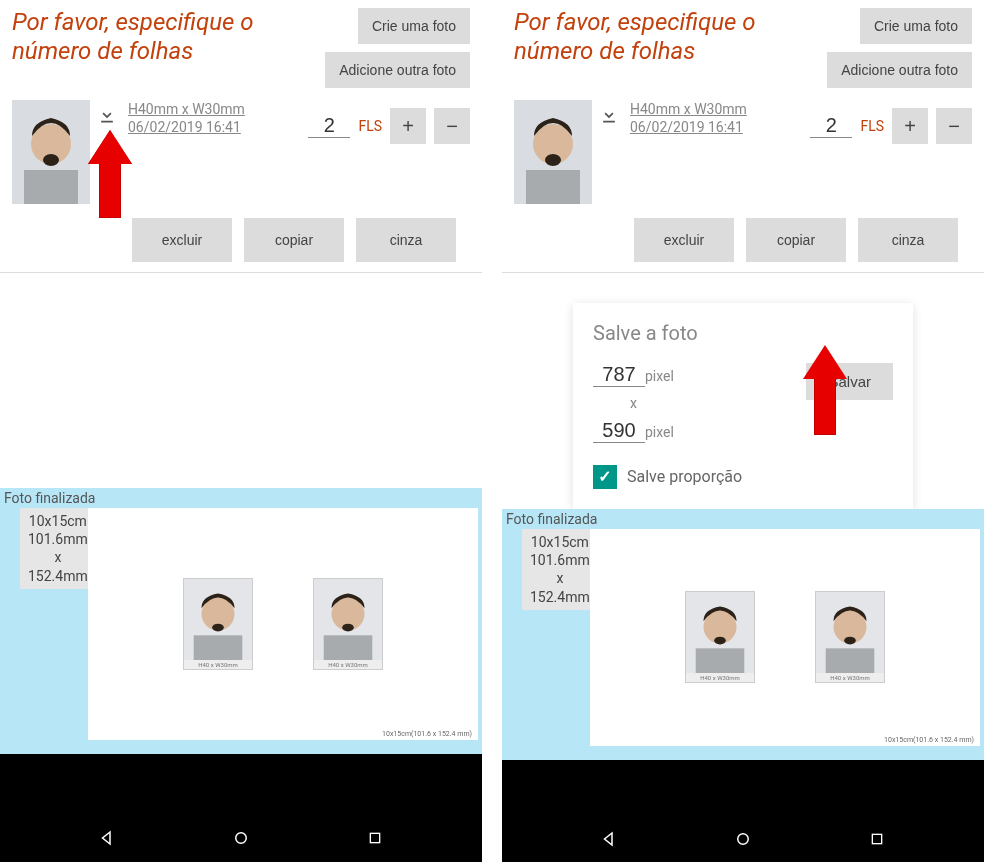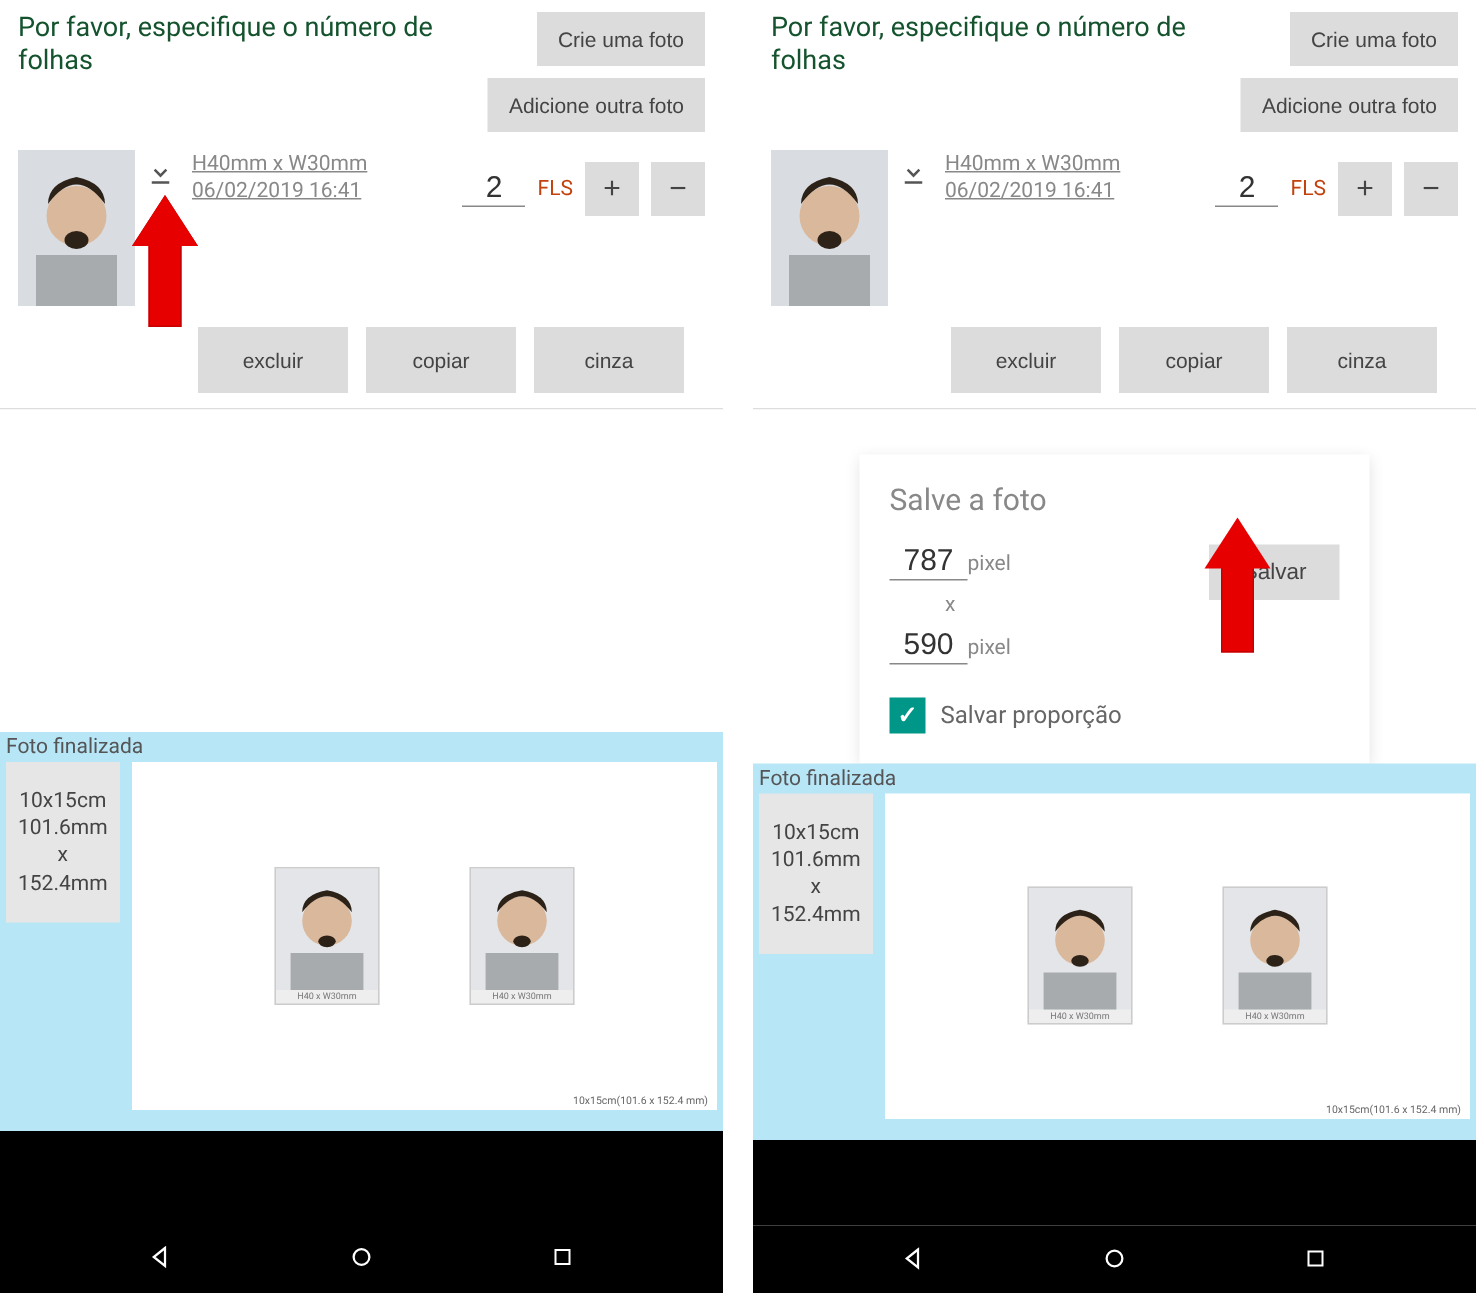--- a/index.html
+++ b/index.html
@@ -25,25 +25,26 @@
   .top-section {
     padding: 8px 12px 0 12px;
     background: #fff;
   }
   .top-row {
     display: flex;
     align-items: flex-start;
     justify-content: space-between;
   }
   .title {
-    font-size: 18px;
-    color: #14532d;
+    font-size: 24px;
+    color: #c2410c;
     font-weight: 400;
     line-height: 1.2;
     flex: 1;
+    font-style: italic;
   }
   .top-buttons {
     display: flex;
     flex-direction: column;
     gap: 8px;
     align-items: flex-end;
   }
   .btn {
     background: #dcdcdc;
     color: #444;
@@ -204,23 +205,23 @@
   .preview-label {
     position: absolute;
     top: 0; left: 0;
     font-size: 14px;
     color: #555;
     padding: 2px 4px;
   }
   .size-tag {
     position: absolute;
     top: 20px;
-    left: 4px;
+    left: 20px;
     background: #e6e6e6;
-    padding: 17px 8px;
+    padding: 4px 8px;
     font-size: 14px;
     color: #444;
     text-align: center;
     line-height: 1.3;
   }
   .sheet {
     position: absolute;
     top: 20px;
     left: 88px;
     right: 4px;
@@ -470,21 +471,21 @@
           </div>
         </div>
         <div style="flex:1; display:flex; justify-content:flex-end;">
           <button class="save-btn">Salvar</button>
         </div>
       </div>
       <div class="proportion">
         <div class="chk">
           <span class="chk-mark">✓</span>
         </div>
-        <span class="prop-label">Salvar proporção</span>
+        <span class="prop-label">Salve proporção</span>
       </div>
 
       <div class="arrow arrow2-tip red-anno" style="left:230px; top:42px;"></div>
       <div class="arrow-body red-anno" style="left:241px; top:74px; width:22px; height:58px;"></div>
     </div>
   </div>
 
   <div class="preview-area">
     <div class="preview-label">Foto finalizada</div>
     <div class="size-tag">

